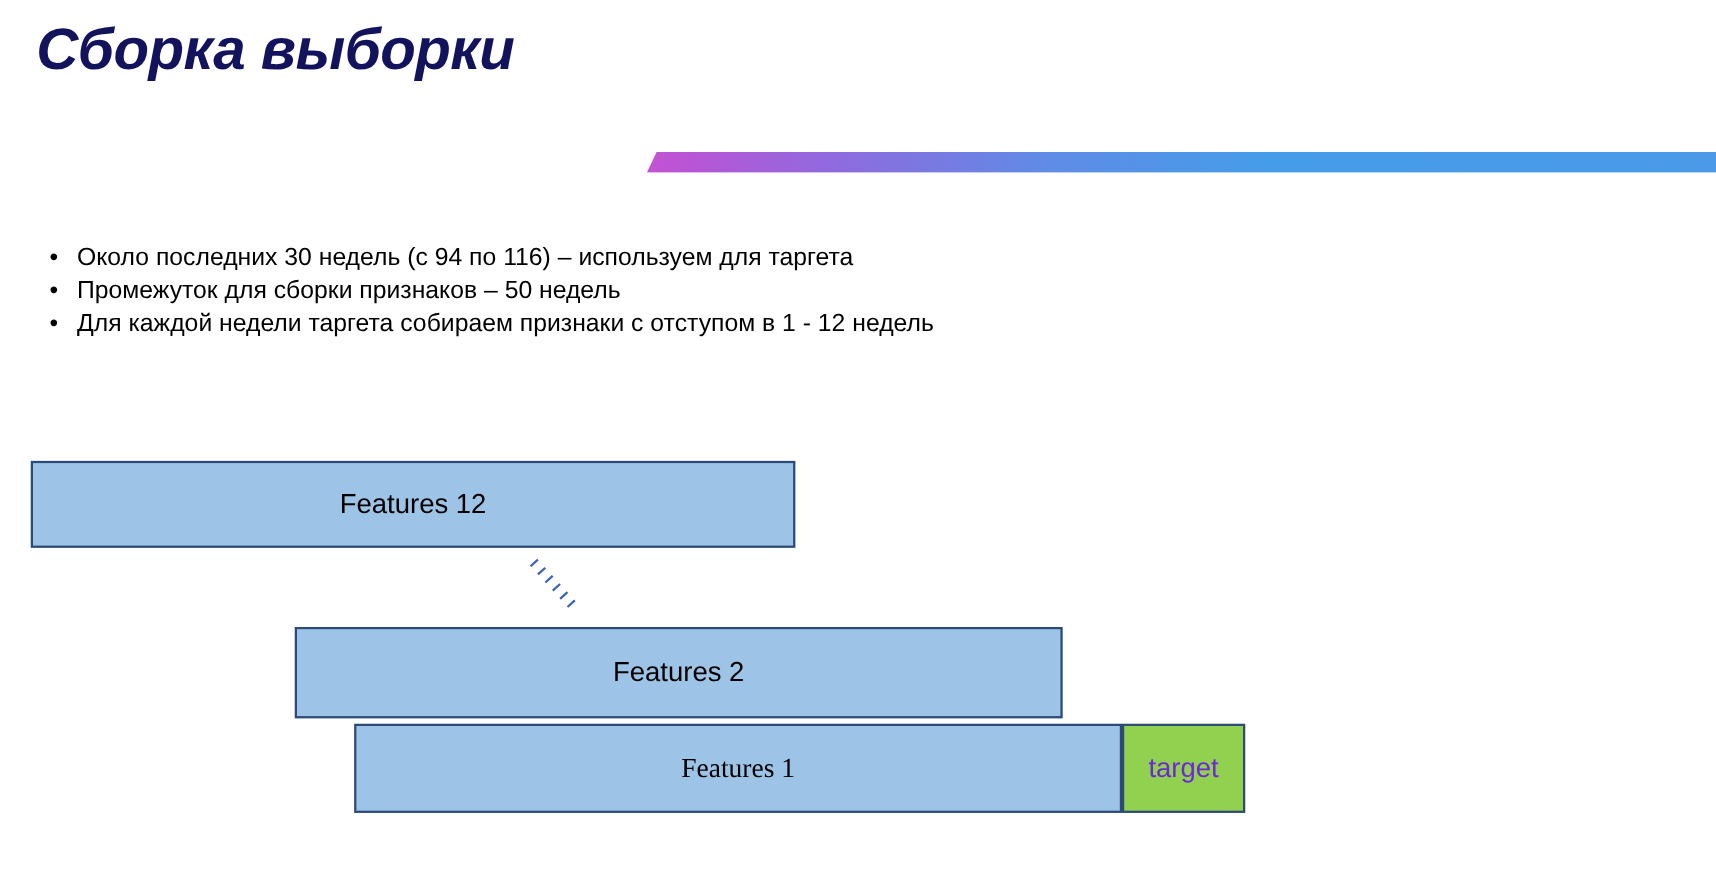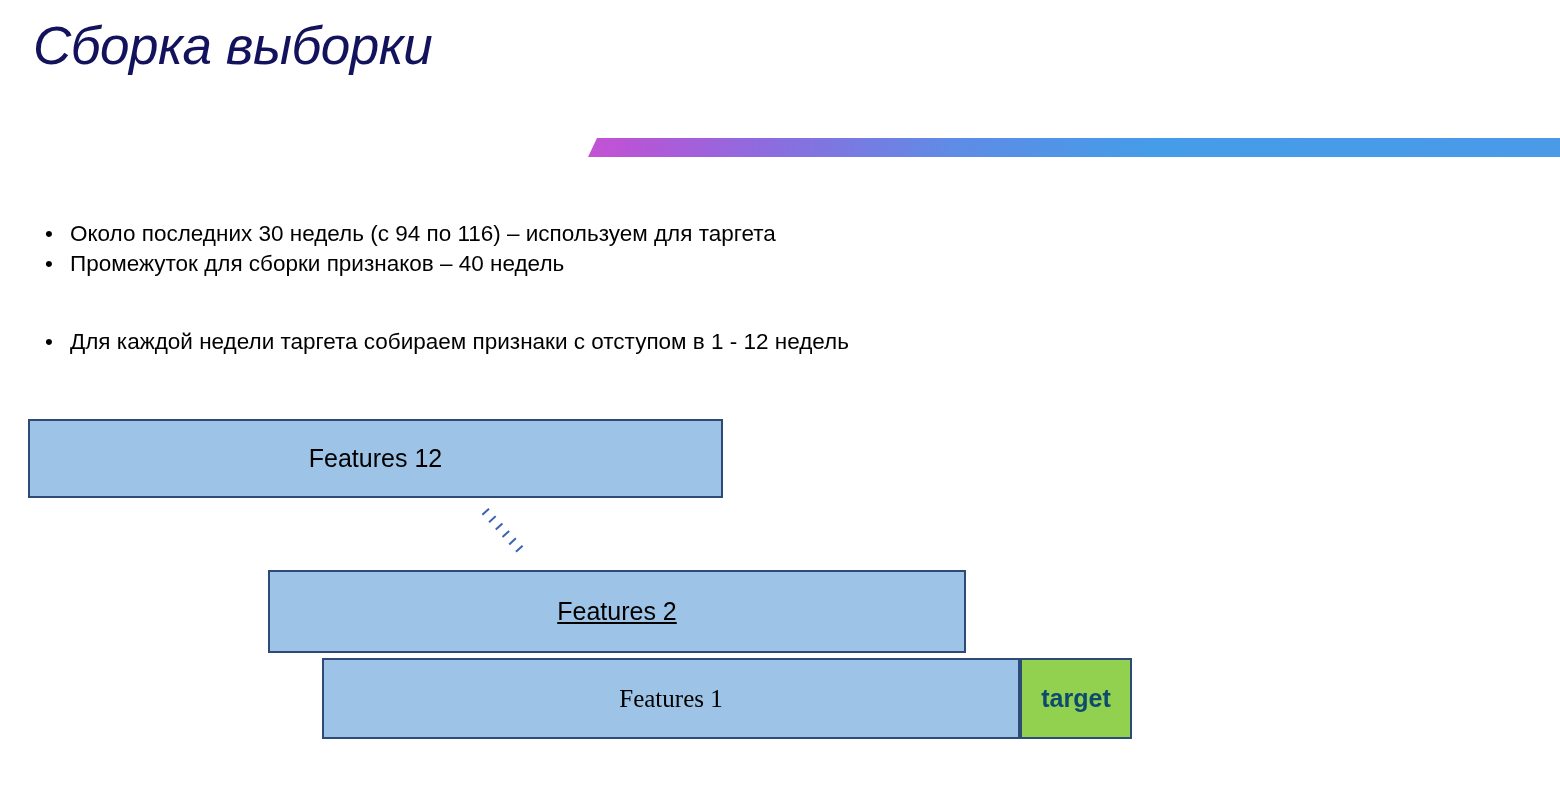--- a/index.html
+++ b/index.html
@@ -15,21 +15,21 @@
     font-family: "Liberation Sans", sans-serif;
     -webkit-font-smoothing: antialiased;
   }
 
   
   #slide-title {
     position: absolute;
     left: 33px;
     top: 14px;
     font-size: 53px;
-    font-weight: normal;
+    font-weight: bold;
     font-style: italic;
     color: #13125C;
     letter-spacing: -0.5px;
     white-space: nowrap;
     line-height: 1.2;
   }
 
   
   #accent-bar {
     position: absolute;
@@ -62,21 +62,21 @@
     position: absolute;
     left: 7px;
     top: 0;
     font-size: 22.5px;
     line-height: 30px;
     color: #000000;
   }
   .bullet-text {
     display: block;
   }
-  #bullet-3-text { max-width: 935px; margin-top: 48px; }
+  #bullet-3-text { max-width: 935px; }
 
   
   #diagram {
     position: absolute;
     left: 0;
     top: 0;
     width: 1560px;
     height: 802px;
   }
   .feat-box {
@@ -85,35 +85,34 @@
     background: #9DC3E6;
     border: 2px solid #2E4A77;
     display: flex;
     align-items: center;
     justify-content: center;
     color: #000000;
     font-size: 25px;
     line-height: 1.1;
   }
   #box-features-12 { left: 28px;  top: 419px; width: 695px; height: 79px; }
-  #box-features-2  { left: 268px; top: 570px; width: 698px; height: 83px; text-decoration: underline; }
+  #box-features-2  { left: 268px; top: 570px; width: 698px; height: 83px; }
   #box-features-1  { left: 322px; top: 658px; width: 698px; height: 81px; font-family: Liberation Serif, serif; }
   #box-target {
     position: absolute;
     box-sizing: border-box;
     left: 1020px; top: 658px; width: 112px; height: 81px;
     background: #92D050;
     border: 2px solid #2E4A77;
     display: flex;
     align-items: center;
     justify-content: center;
-    color: #0c4a6e;
+    color: #6d28d9;
     font-size: 25px;
     line-height: 1.1;
-    font-weight: bold;
   }
 
   
   #dotted-connector {
     position: absolute;
     left: 478px;
     top: 504px;
     width: 56px;
     height: 58px;
   }
@@ -127,21 +126,21 @@
 
 <div id="bullets">
 
   <div class="bullet-row">
     <span class="bullet-dot">•</span>
     <span class="bullet-text">Около последних 30 недель (с 94 по 116) – используем для таргета</span>
   </div>
 
   <div class="bullet-row">
     <span class="bullet-dot">•</span>
-    <span class="bullet-text">Промежуток для сборки признаков – 40 недель</span>
+    <span class="bullet-text">Промежуток для сборки признаков – 50 недель</span>
   </div>
 
   <div class="bullet-row">
     <span class="bullet-dot">•</span>
     <span class="bullet-text" id="bullet-3-text">Для каждой недели таргета собираем признаки с отступом в 1 - 12 недель</span>
   </div>
 
 </div>
 
 <div id="diagram">

